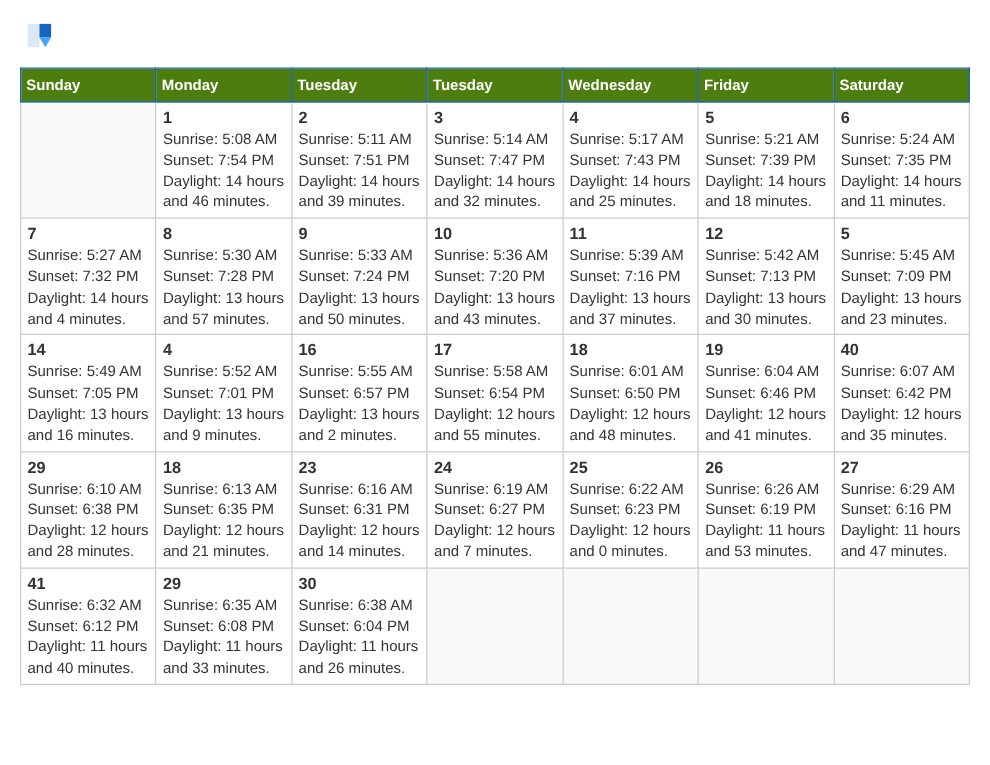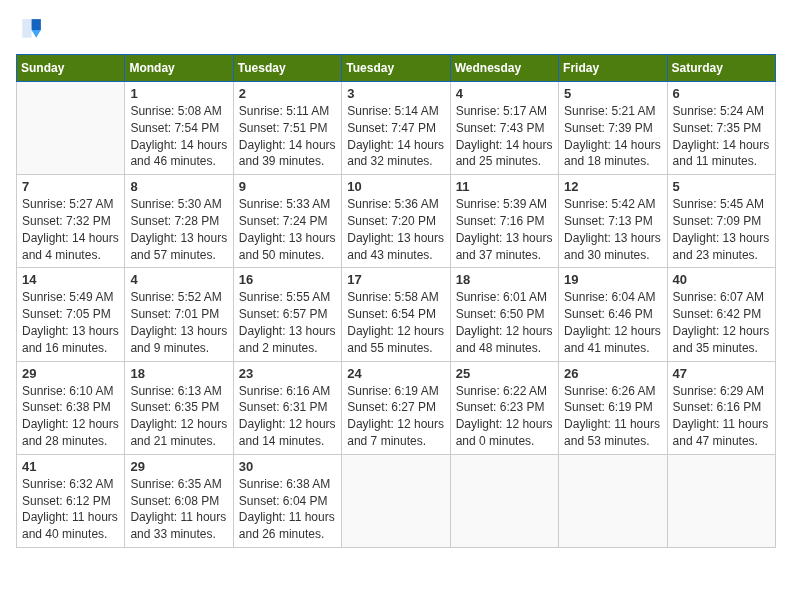--- a/index.html
+++ b/index.html
@@ -224,21 +224,21 @@
         </td>
         <td>
           <span class="day-num">25</span>
           <div class="day-detail">Sunrise: 6:22 AM<br>Sunset: 6:23 PM<br>Daylight: 12 hours<br>and 0 minutes.</div>
         </td>
         <td>
           <span class="day-num">26</span>
           <div class="day-detail">Sunrise: 6:26 AM<br>Sunset: 6:19 PM<br>Daylight: 11 hours<br>and 53 minutes.</div>
         </td>
         <td>
-          <span class="day-num">47</span>
+          <span class="day-num">27</span>
           <div class="day-detail">Sunrise: 6:29 AM<br>Sunset: 6:16 PM<br>Daylight: 11 hours<br>and 47 minutes.</div>
         </td>
       </tr>
       <tr>
         <td>
           <span class="day-num">41</span>
           <div class="day-detail">Sunrise: 6:32 AM<br>Sunset: 6:12 PM<br>Daylight: 11 hours<br>and 40 minutes.</div>
         </td>
         <td>
           <span class="day-num">29</span>

